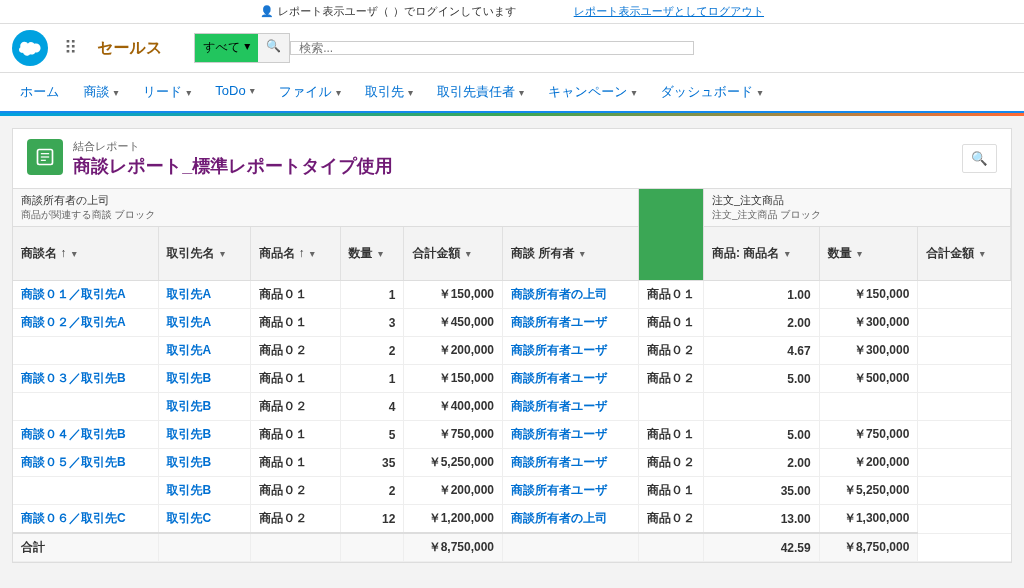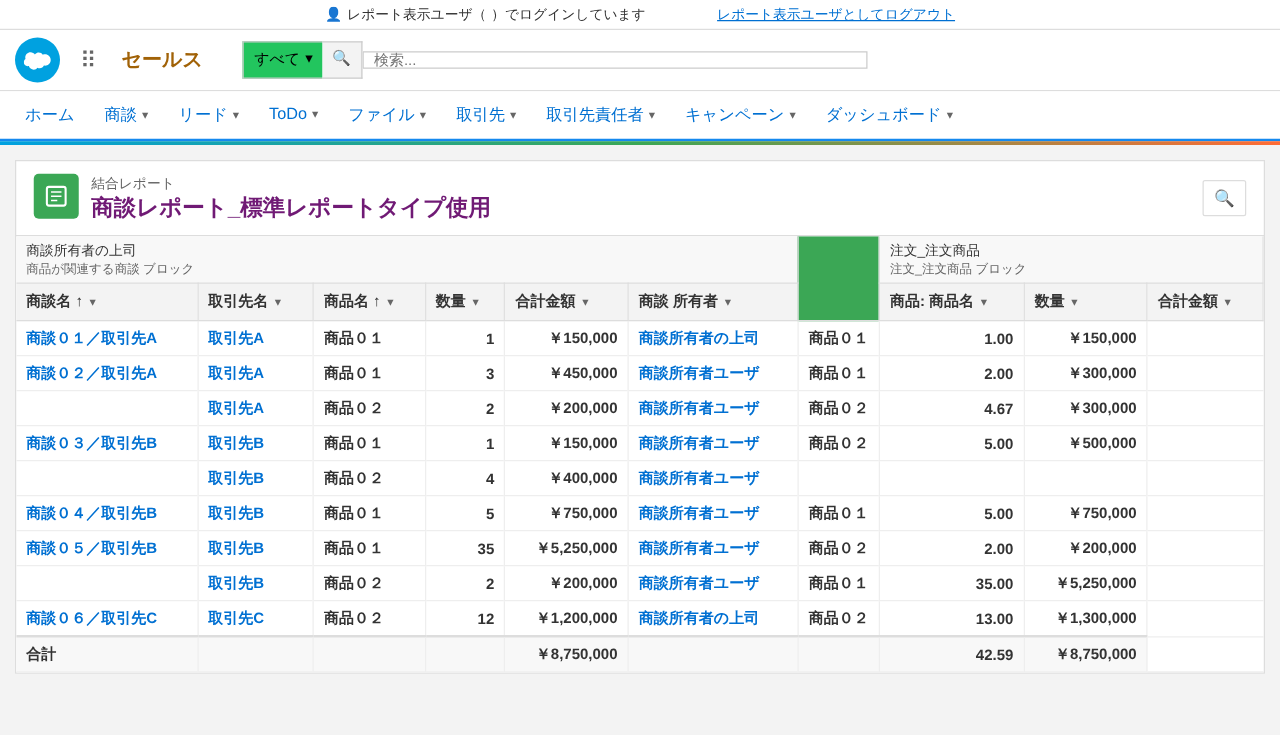--- a/index.html
+++ b/index.html
@@ -144,21 +144,21 @@
       font-size: 10px; color: #666;
     }
     .divider-col {
       background: #3ba755 !important;
       width: 4px;
       padding: 0 !important;
     }
 
     .col-header-row th {
       background: #f3f3f3;
-      padding: 6px 8px;
+      padding: 18px 8px;
       text-align: left;
       border-bottom: 1px solid #ddd;
       border-right: 1px solid #e0e0e0;
       white-space: nowrap;
       color: #333;
       font-weight: 600;
     }
     .sort-btn {
       background: none; border: none; cursor: pointer;
       font-size: 10px; color: #666; padding: 0 2px;

